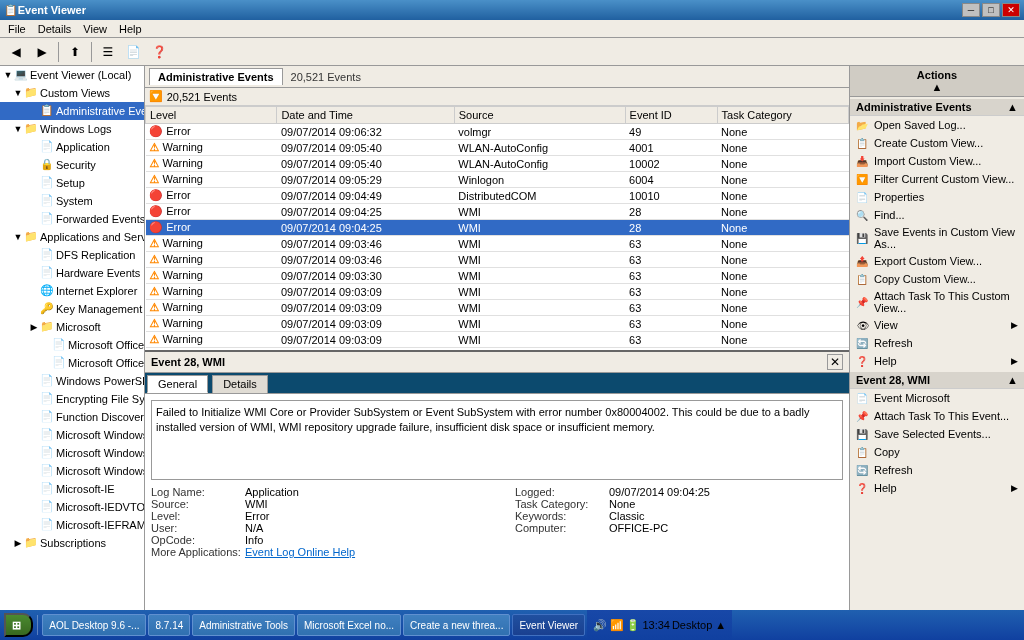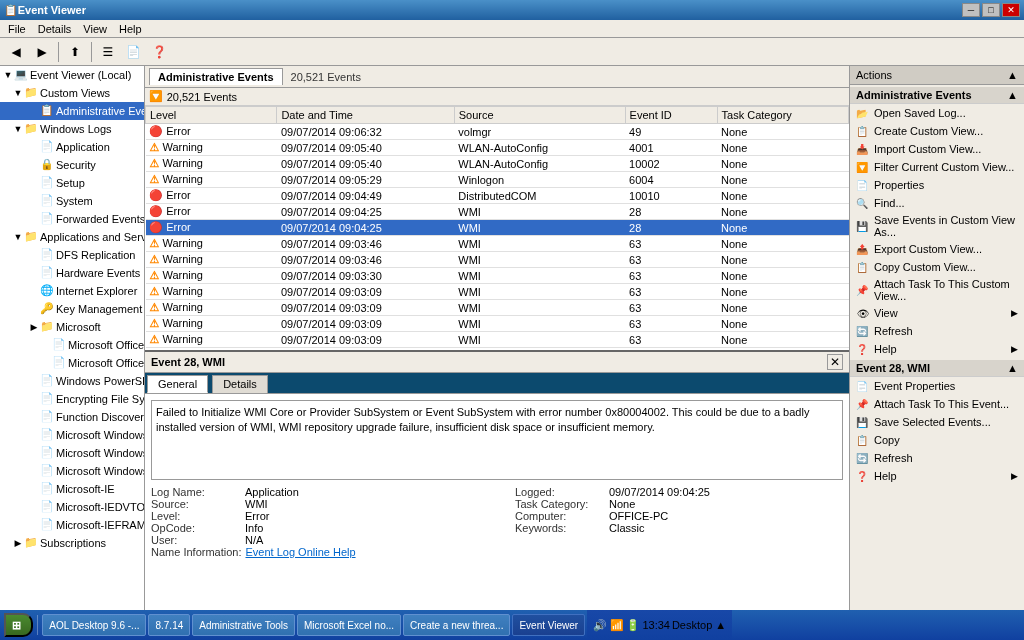--- a/index.html
+++ b/index.html
@@ -66,21 +66,21 @@
     .detail-body { padding: 6px; flex: 1; overflow-y: auto; font-size: 11px; }
     .detail-message { border: 1px solid #999; padding: 4px; background: white; min-height: 80px; margin-bottom: 6px; font-size: 11px; line-height: 1.4; }
     .detail-meta { display: grid; grid-template-columns: 1fr 1fr; gap: 2px 36px; font-size: 11px; }
     .detail-meta-row { display: flex; gap: 4px; }
     .detail-meta-label { color: #333; min-width: 90px; }
     .detail-meta-value { color: #000; }
     .detail-link { color: #0066cc; cursor: pointer; text-decoration: underline; }
     
     
     .actions-pane { width: 175px; background: #f0ece4; border-left: 1px solid #999; overflow-y: auto; font-size: 11px; }
-    .actions-header { background: #d0ccc4; padding: 3px 6px; font-weight: normal; border-bottom: 1px solid #999; display: flex; justify-content: space-between; align-items: center; }
+    .actions-header { background: #d0ccc4; padding: 3px 6px; font-weight: bold; border-bottom: 1px solid #999; display: flex; justify-content: space-between; align-items: center; flex-direction: column; }
     .actions-section-header { background: #d8d4cc; padding: 2px 6px; font-weight: bold; border-bottom: 1px solid #ccc; margin-top: 2px; display: flex; justify-content: space-between; align-items: center; }
     .action-item { padding: 2px 6px; cursor: pointer; display: flex; align-items: center; gap: 4px; }
     .action-icon { width: 14px; height: 14px; flex-shrink: 0; display: flex; align-items: center; justify-content: center; font-size: 10px; }
     .action-submenu { font-size: 9px; margin-left: auto; }
     
     
     .taskbar { background: linear-gradient(to bottom, #2060b0, #1040a0); height: 30px; display: flex; align-items: center; padding: 0 4px; gap: 2px; position: absolute; bottom: 0; left: 0; right: 0; }
     .taskbar-start { background: linear-gradient(to bottom, #4a8a30, #386820); color: white; border-radius: 0 10px 10px 0; padding: 2px 10px 2px 6px; font-weight: bold; font-size: 11px; height: 24px; display: flex; align-items: center; cursor: pointer; }
     .taskbar-btn { background: linear-gradient(to bottom, #4080c0, #3070b0); border: 1px solid #6090d0; color: white; padding: 2px 6px; height: 22px; font-size: 10px; cursor: pointer; display: flex; align-items: center; border-radius: 2px; max-width: 130px; overflow: hidden; white-space: nowrap; }
     .taskbar-btn.active { background: linear-gradient(to bottom, #2050a0, #1a4090); border-color: #4070c0; }
@@ -477,48 +477,48 @@
               </div>
               <div class="detail-meta-row">
                 <span class="detail-meta-label">Source:</span>
                 <span class="detail-meta-value">WMI</span>
               </div>
               <div class="detail-meta-row">
                 <span class="detail-meta-label">Level:</span>
                 <span class="detail-meta-value">Error</span>
               </div>
               <div class="detail-meta-row">
+                <span class="detail-meta-label">User:</span>
+                <span class="detail-meta-value">N/A</span>
+              </div>
+              <div class="detail-meta-row">
                 <span class="detail-meta-label">OpCode:</span>
                 <span class="detail-meta-value">Info</span>
               </div>
               <div class="detail-meta-row">
-                <span class="detail-meta-label">User:</span>
-                <span class="detail-meta-value">N/A</span>
-              </div>
-              <div class="detail-meta-row">
-                <span class="detail-meta-label">Name Information:</span>
+                <span class="detail-meta-label">More Applications:</span>
                 <span class="detail-link">Event Log Online Help</span>
               </div>
             </div>
             <div>
               <div class="detail-meta-row">
                 <span class="detail-meta-label">Logged:</span>
                 <span class="detail-meta-value">09/07/2014 09:04:25</span>
               </div>
               <div class="detail-meta-row">
                 <span class="detail-meta-label">Task Category:</span>
                 <span class="detail-meta-value">None</span>
               </div>
               <div class="detail-meta-row">
+                <span class="detail-meta-label">Keywords:</span>
+                <span class="detail-meta-value">Classic</span>
+              </div>
+              <div class="detail-meta-row">
                 <span class="detail-meta-label">Computer:</span>
                 <span class="detail-meta-value">OFFICE-PC</span>
-              </div>
-              <div class="detail-meta-row">
-                <span class="detail-meta-label">Keywords:</span>
-                <span class="detail-meta-value">Classic</span>
               </div>
             </div>
           </div>
         </div>
       </div>
     </div>
   </div>
 
   <div class="actions-pane">
     <div class="actions-header">
@@ -585,21 +585,21 @@
       <span class="action-submenu">▶</span>
     </div>
 
     <div class="actions-section-header">
       <span>Event 28, WMI</span>
       <span>▲</span>
     </div>
 
     <div class="action-item">
       <span class="action-icon">📄</span>
-      <span>Event Properties</span>
+      <span>Event Microsoft</span>
     </div>
     <div class="action-item">
       <span class="action-icon">📌</span>
       <span>Attach Task To This Event...</span>
     </div>
     <div class="action-item">
       <span class="action-icon">💾</span>
       <span>Save Selected Events...</span>
     </div>
     <div class="action-item">

